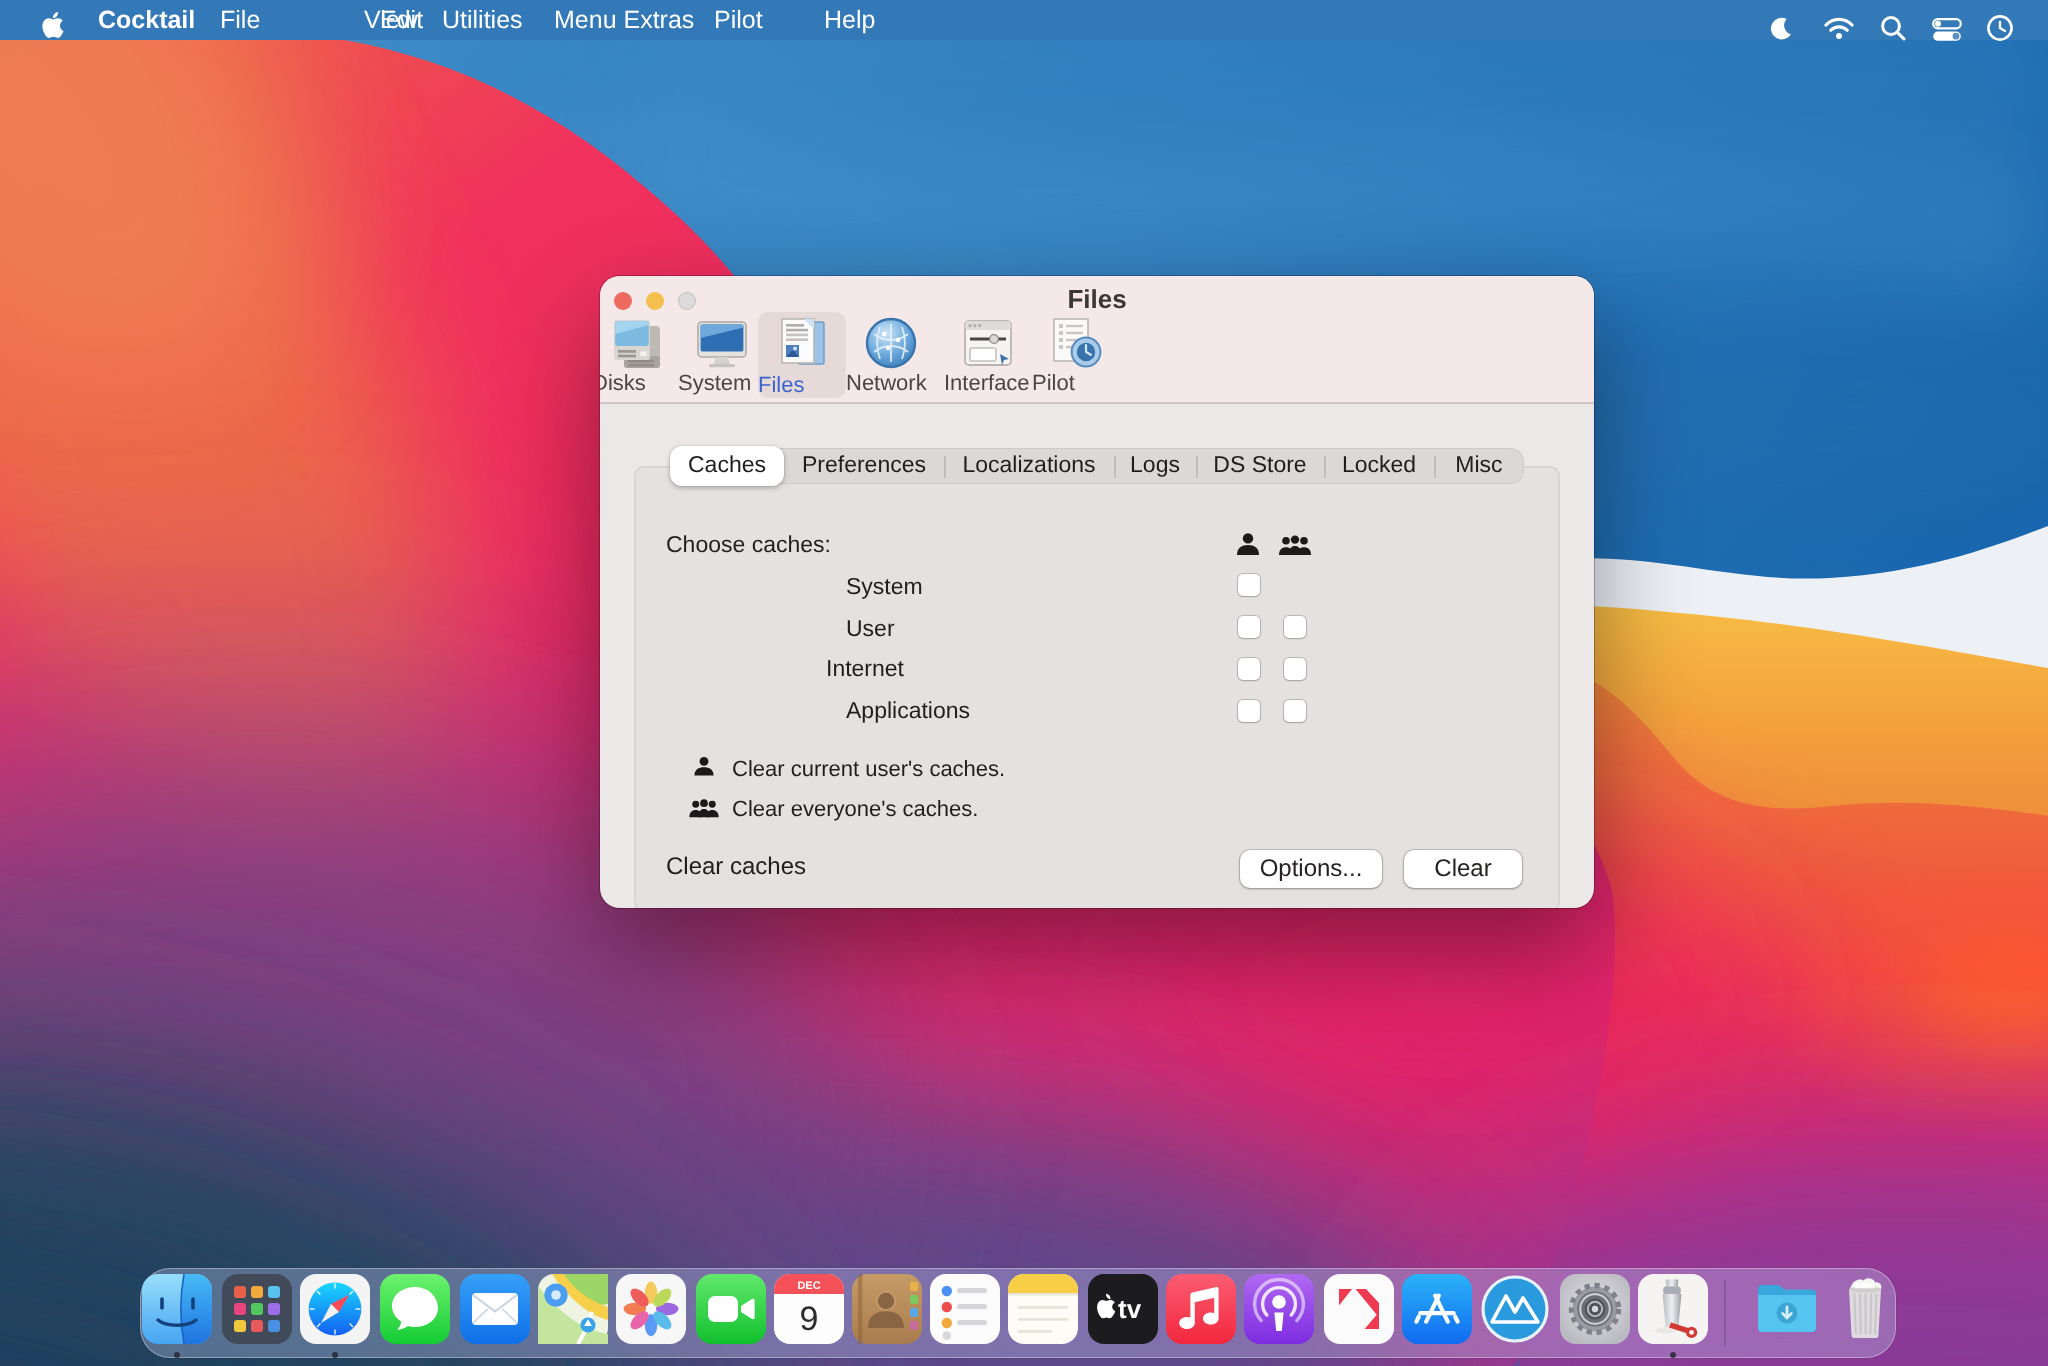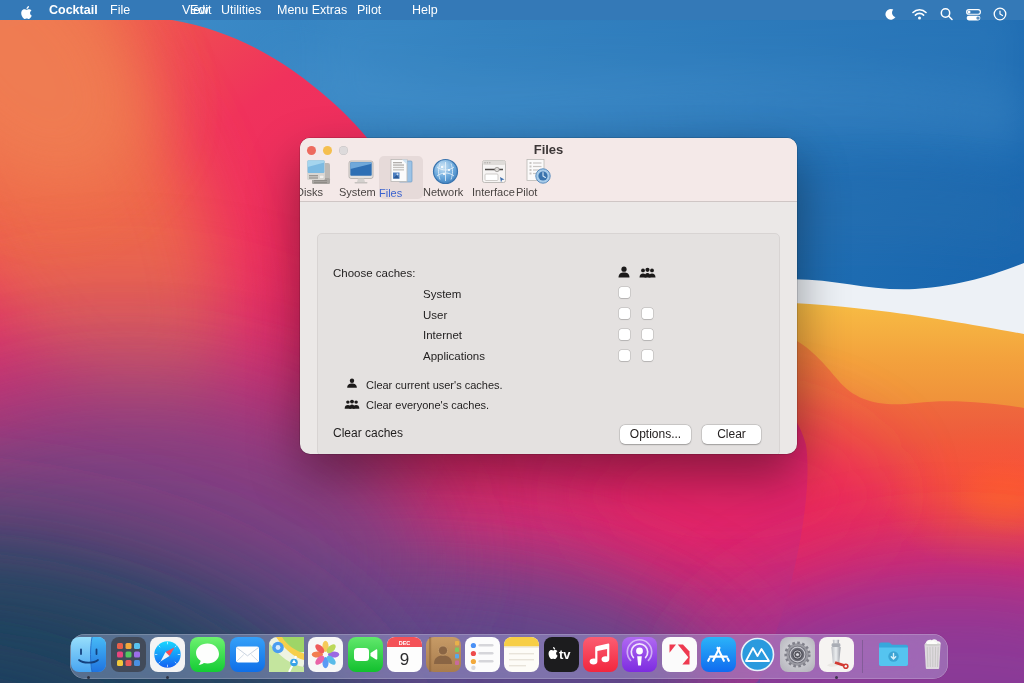--- a/index.html
+++ b/index.html
@@ -268,37 +268,46 @@
             <rect x="5.5" y="14.5" width="2" height="2" fill="#c9c6c3"></rect>
             <rect x="9" y="14.9" width="8.5" height="1.2" fill="#c9c6c3"></rect>
             <circle cx="19" cy="18" r="7.2" fill="#a8cce9" stroke="#5a8cbe" stroke-width="1"></circle>
             <circle cx="19" cy="18" r="4.6" fill="#3973ad"></circle>
             <path d="M19,18 L19,14.6 M19,18 L21.4,19.4" stroke="#d8e9f6" stroke-width="1.1" stroke-linecap="round"></path>
           </svg>
           <div class="lb">Pilot</div>
         </div>
     </div>
     <div id="groupbox"></div>
+    <div id="segctl">
+      <div class="seg segsel" style="width:57px;">Caches</div>
+      <div class="seg" style="width:80px;">Preferences</div>
+      <div class="seg" style="width:85px;">Localizations</div>
+      <div class="seg" style="width:41px;">Logs</div>
+      <div class="seg" style="width:64px;">DS Store</div>
+      <div class="seg" style="width:55px;">Locked</div>
+      <div class="seg" style="width:45px;">Misc</div>
+    </div>
 
     <div class="lbl" style="left:33px;top:129px;">Choose caches:</div>
     <svg style="position:absolute;left:317px;top:128px;" width="14" height="13" viewBox="0 0 14 13">
         <circle cx="7" cy="3.2" r="2.6" fill="#1c1a1a"></circle>
         <path d="M1.5,11.5 C1.5,7.8 4,6.5 7,6.5 C10,6.5 12.5,7.8 12.5,11.5 Z" fill="#1c1a1a"></path>
       </svg>
     <svg style="position:absolute;left:339px;top:129px;" width="17" height="12" viewBox="0 0 17 12">
         <circle cx="4" cy="3.4" r="1.9" fill="#1c1a1a"></circle>
         <path d="M0.5,10.5 C0.5,7.8 2,6.6 4,6.6 C6,6.6 7.5,7.8 7.5,10.5 Z" fill="#1c1a1a"></path>
         <circle cx="8.5" cy="2.8" r="2.1" fill="#1c1a1a"></circle>
         <path d="M5.5,10.5 C5.5,7.2 6.8,6 8.5,6 C10.2,6 11.5,7.2 11.5,10.5 Z" fill="#1c1a1a"></path>
         <circle cx="13" cy="3.4" r="1.9" fill="#1c1a1a"></circle>
         <path d="M9.5,10.5 C9.5,7.8 11,6.6 13,6.6 C15,6.6 16.5,7.8 16.5,10.5 Z" fill="#1c1a1a"></path>
       </svg>
     <div class="lbl" style="left:123px;top:150px;">System</div>
     <div class="lbl" style="left:123px;top:170.5px;">User</div>
-    <div class="lbl" style="left:123px;top:191px;">Internet</div>
+    <div class="lbl" style="left:113px;top:191px;">Internet</div>
     <div class="lbl" style="left:123px;top:212px;">Applications</div>
     <div class="cb" style="left:319px;top:149px;"></div>
     <div class="cb" style="left:319px;top:170px;"></div>
       <div class="cb" style="left:342px;top:170px;"></div>
     <div class="cb" style="left:319px;top:191px;"></div>
       <div class="cb" style="left:342px;top:191px;"></div>
     <div class="cb" style="left:319px;top:211.5px;"></div>
       <div class="cb" style="left:342px;top:211.5px;"></div>
     <svg style="position:absolute;left:46px;top:240px;" width="12" height="11" viewBox="0 0 12 11">
         <circle cx="6" cy="2.7" r="2.2" fill="#1c1a1a"></circle>

